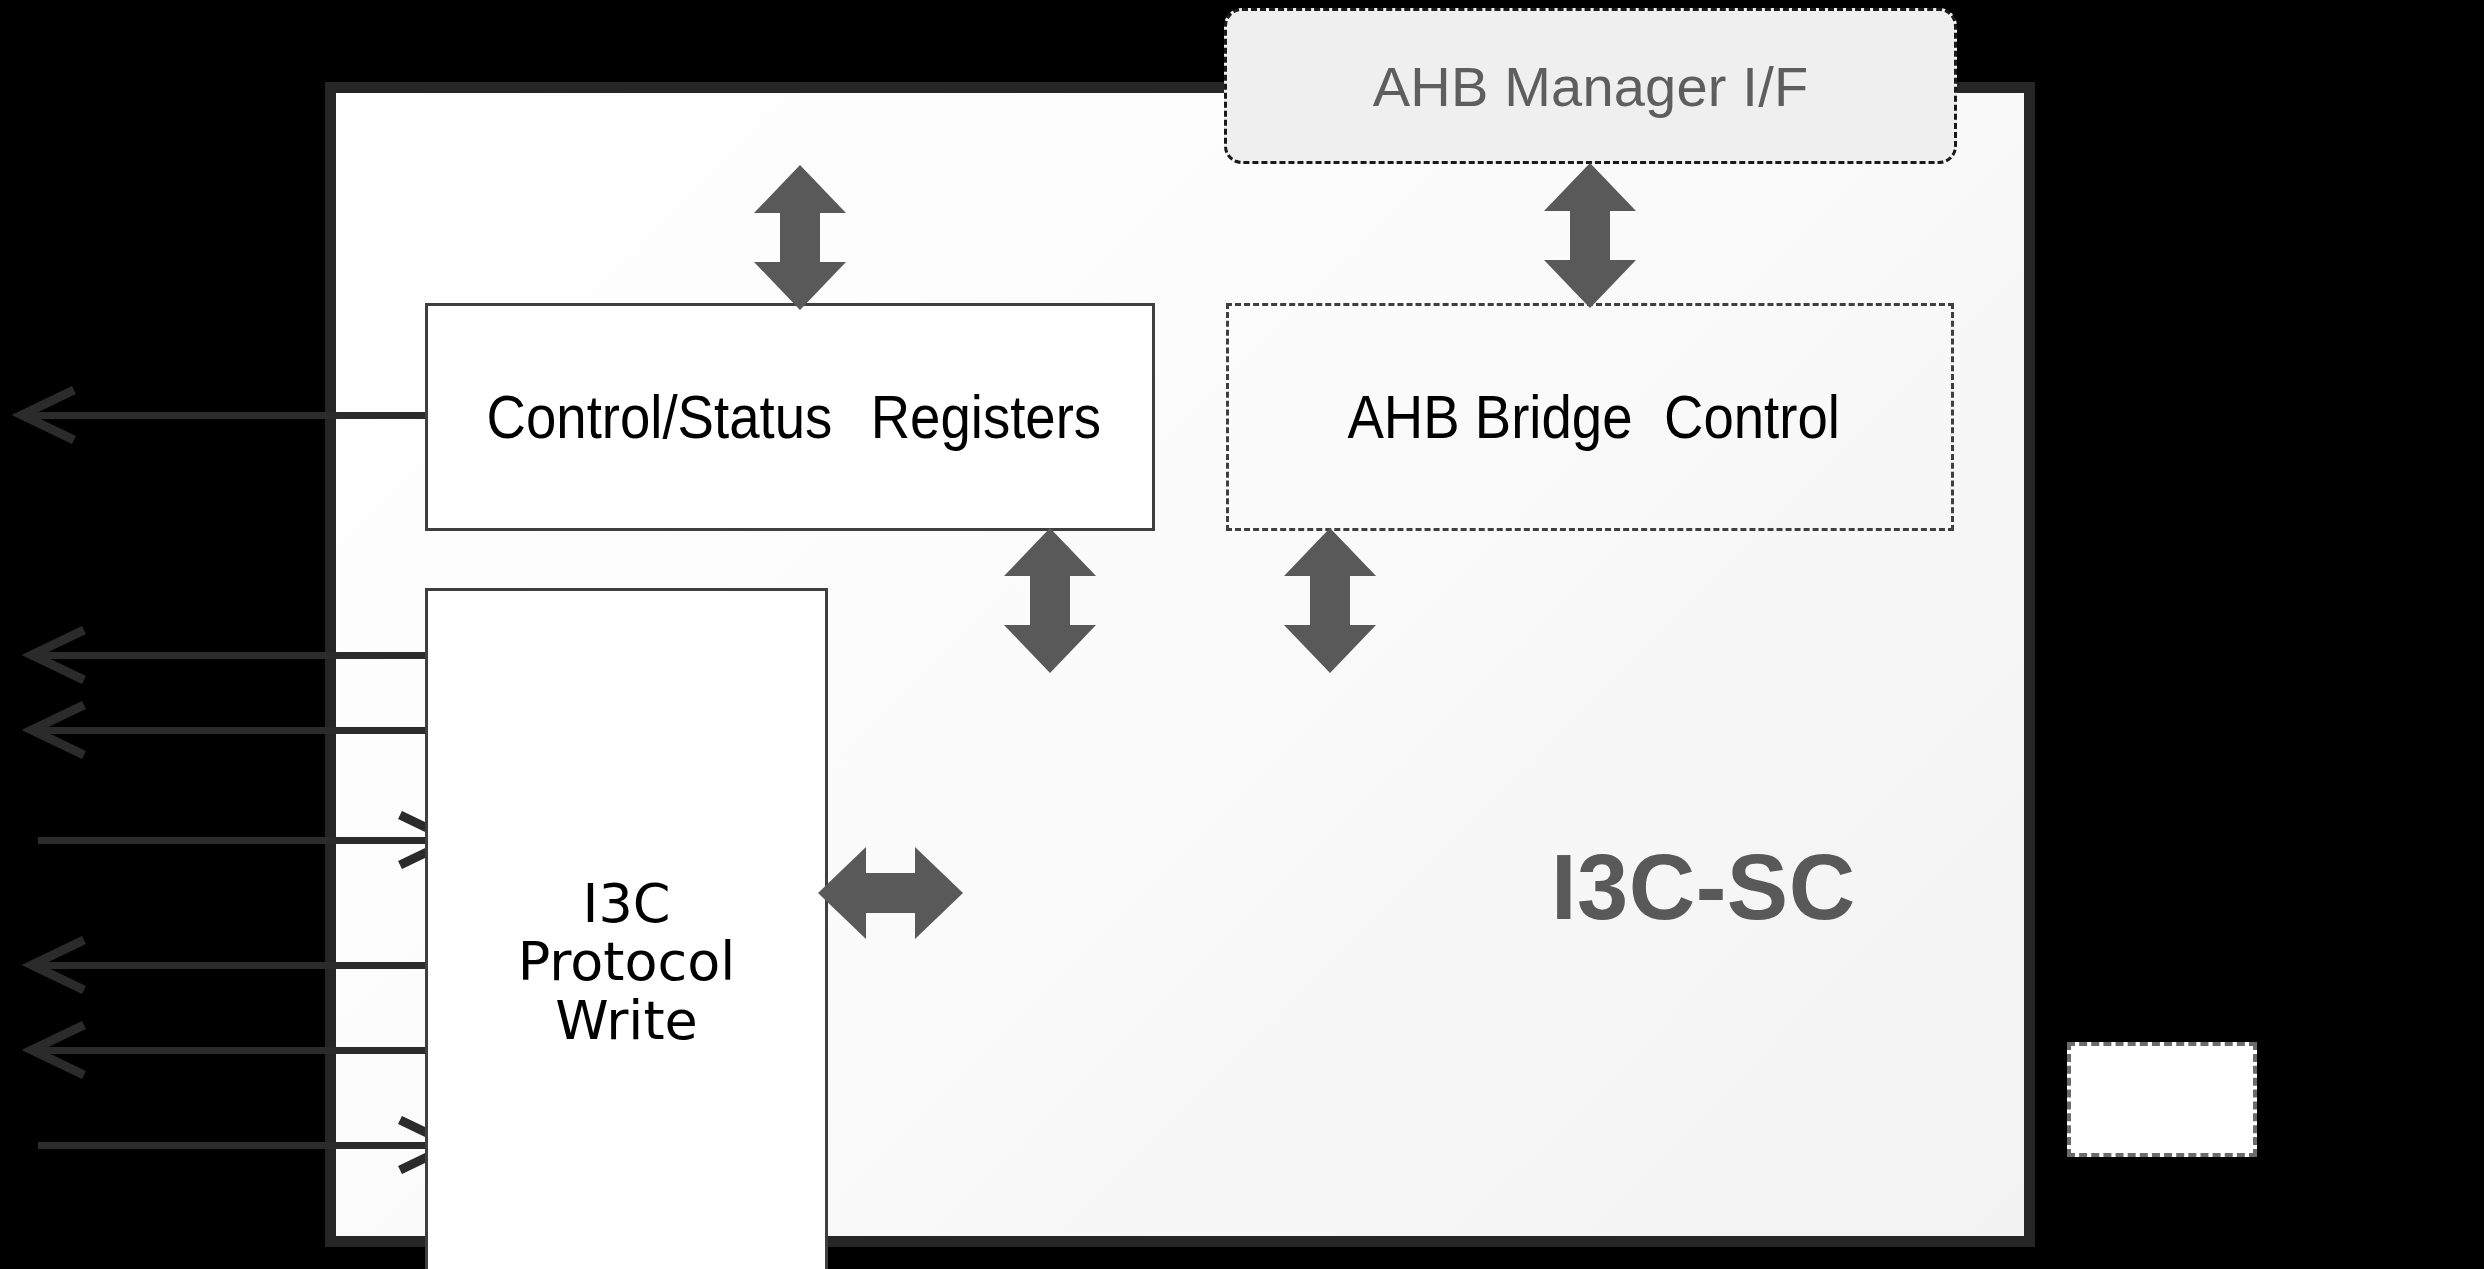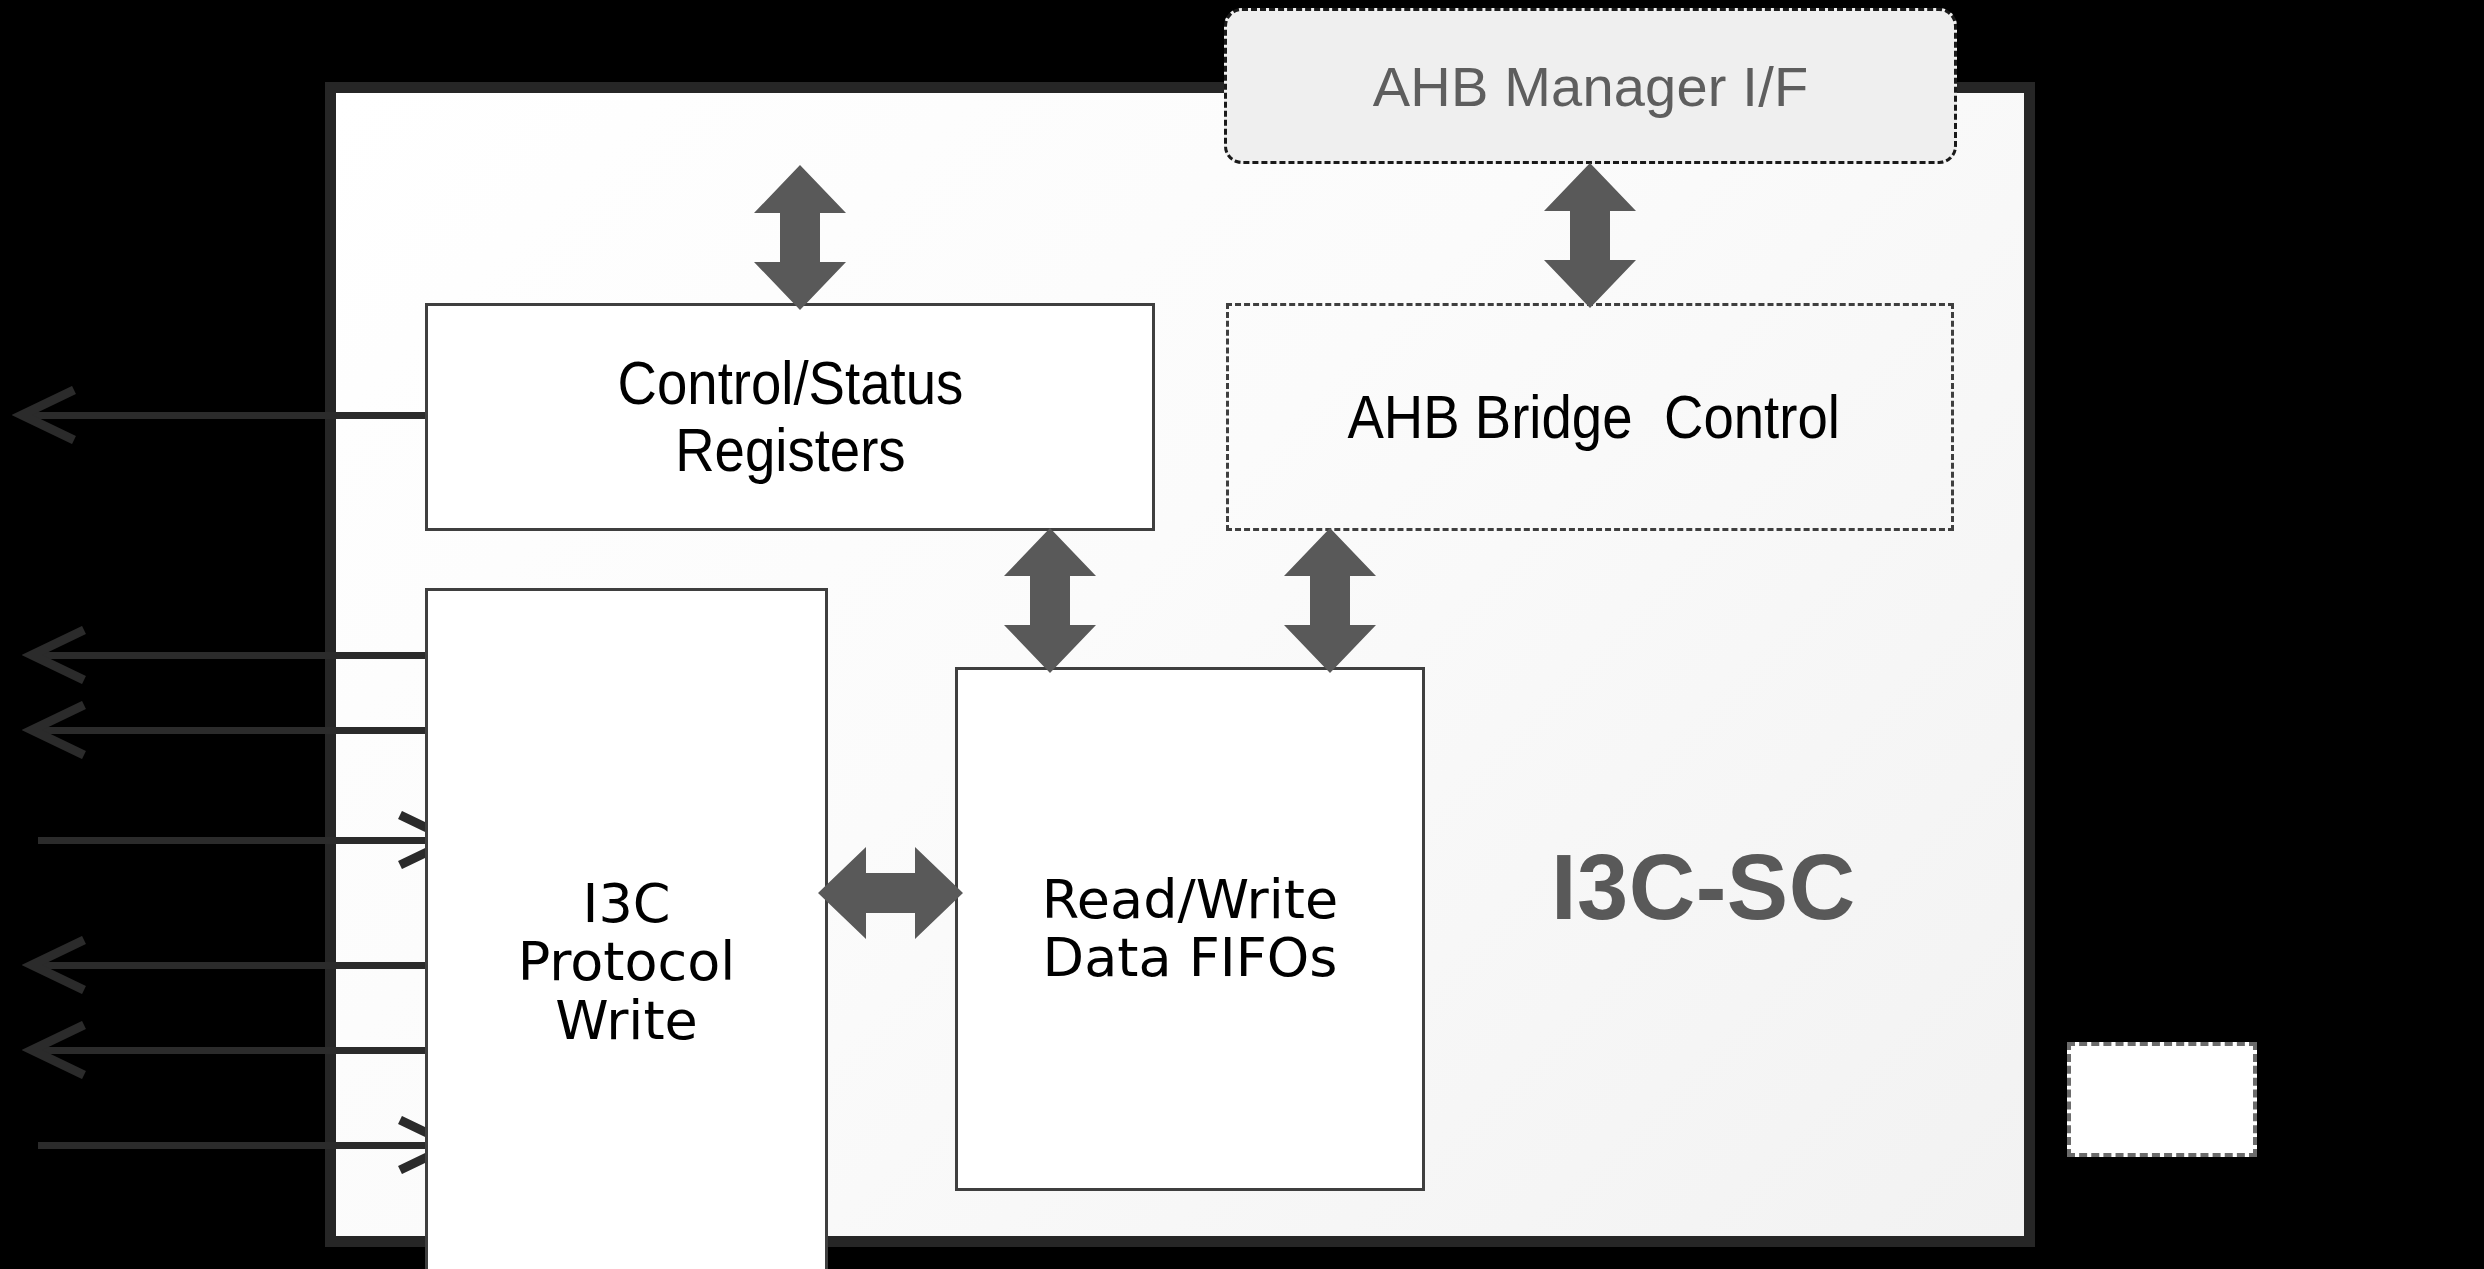--- a/index.html
+++ b/index.html
@@ -145,47 +145,41 @@
   <svg class="pin-head" style="left:22px; top:1021px;" width="70" height="58" viewBox="0 0 70 58">
     <polyline points="62,4 10,29 62,54" fill="none" stroke="#2b2b2b" stroke-width="9"></polyline>
   </svg>
 
   <div class="pin-line" style="left:38px; top:1142px; width:400px;"></div>
   <svg class="pin-head" style="left:392px; top:1116px;" width="70" height="58" viewBox="0 0 70 58">
     <polyline points="8,4 60,29 8,54" fill="none" stroke="#2b2b2b" stroke-width="9"></polyline>
   </svg>
 
   <div class="blk blk-solid" style="left:425px; top:303px; width:730px; height:228px;">
-    <div style="display:flex;flex-direction:column;">
+    <div style="display:flex;flex-direction:row;">
       <span class="cond">Control/Status</span>
       <span class="cond">Registers</span>
     </div>
   </div>
 
   <div class="blk blk-dashed" style="left:1226px; top:303px; width:728px; height:228px;">
     <div style="display:flex;flex-direction:row;">
       <span class="cond">AHB Bridge</span>
       <span class="cond">Control</span>
     </div>
   </div>
 
   <div class="blk blk-solid" style="left:425px; top:588px; width:403px; height:749px;">
     <div style="display:flex;flex-direction:column;">
       <span class="wide">I3C</span>
       <span class="wide">Protocol</span>
       <span class="wide">Write</span>
     </div>
   </div>
 
-  <div class="blk blk-solid" style="left:955px; top:667px; width:470px; height:524px;">
-    <div style="display:flex;flex-direction:column;">
-      <span class="wide">Read/Write</span>
-      <span class="wide">Data FIFOs</span>
-    </div>
-  </div>
 
   <div class="chip-name" style="left:1551px; top:835px;">I3C-SC</div>
 
 
   <div class="pill pill-dashed" style="left:1224px; top:8px; width:733px; height:156px;">
     <span>AHB Manager I/F</span>
   </div>
 
   <svg class="darrow" style="left:750px; top:165px;" width="100" height="145" viewBox="0 0 100 145">
     <polygon points="50,0 96,48 70,48 70,97 96,97 50,145 4,97 30,97 30,48 4,48" fill="#595959"></polygon>

